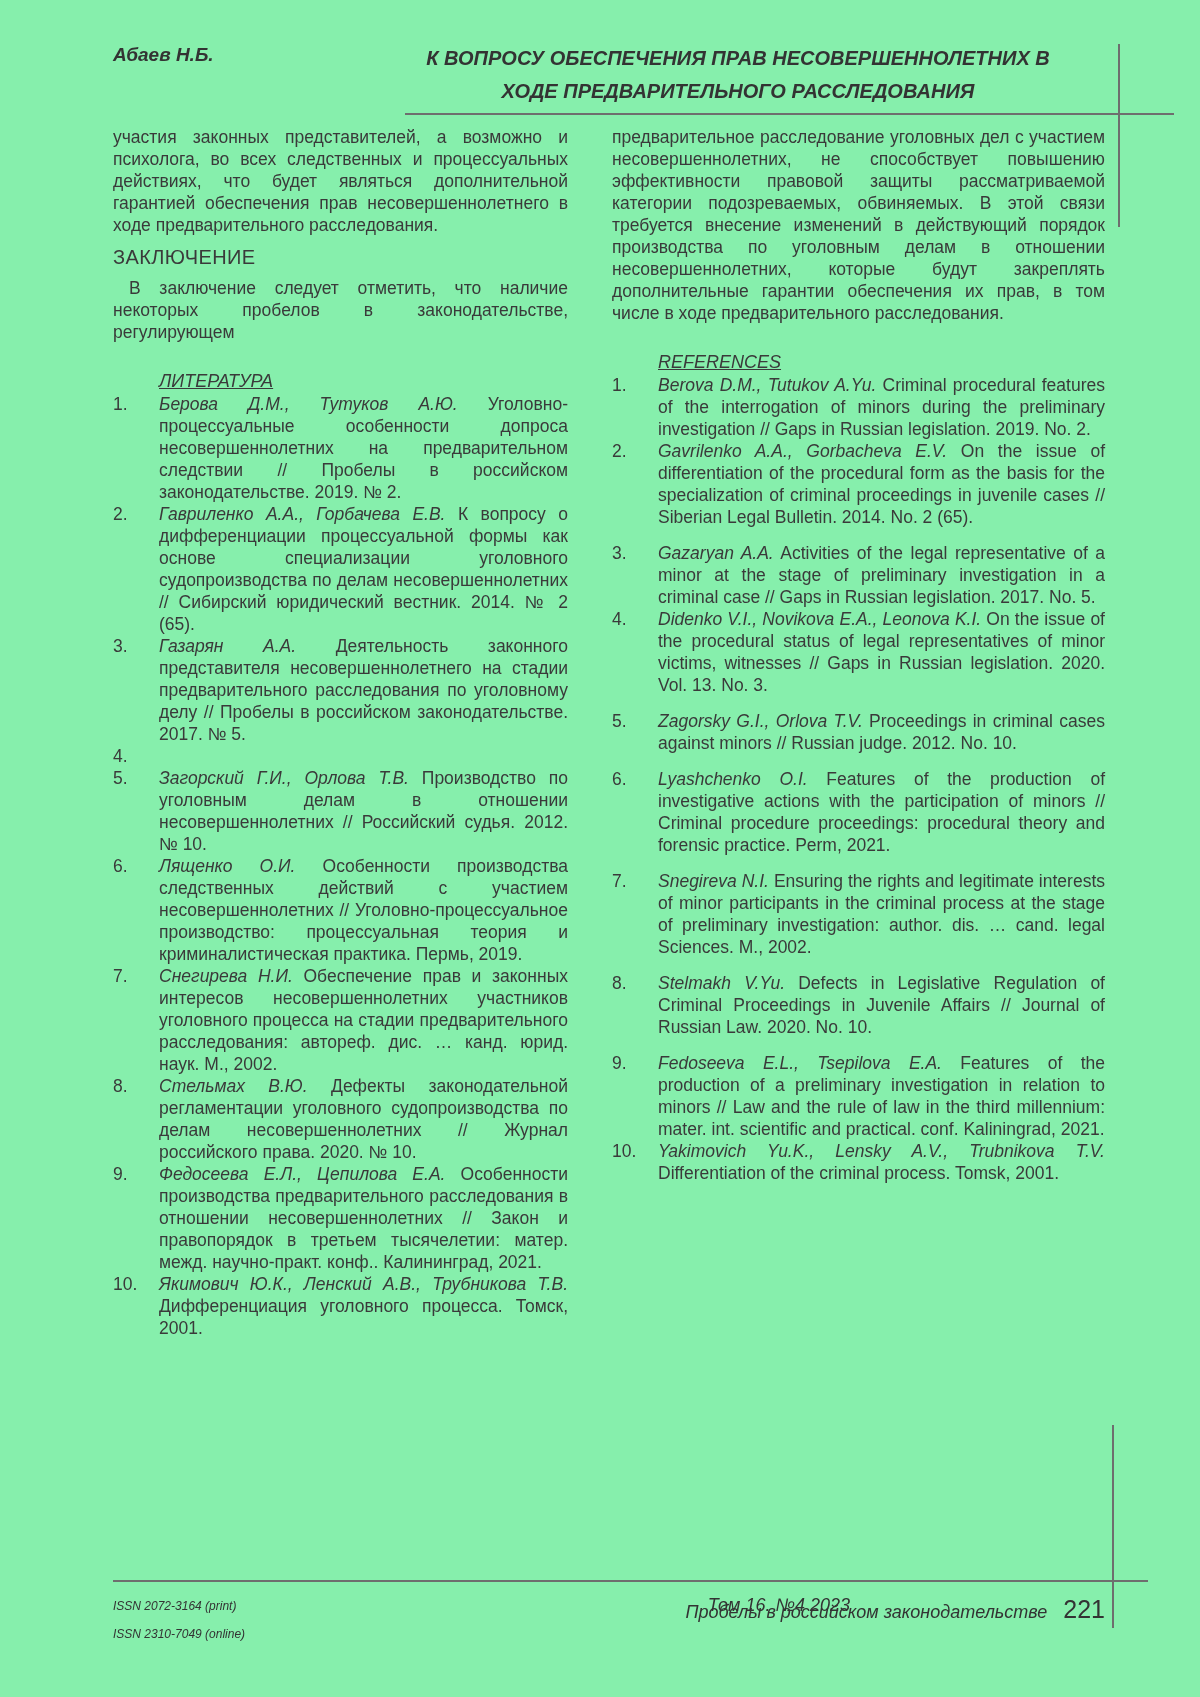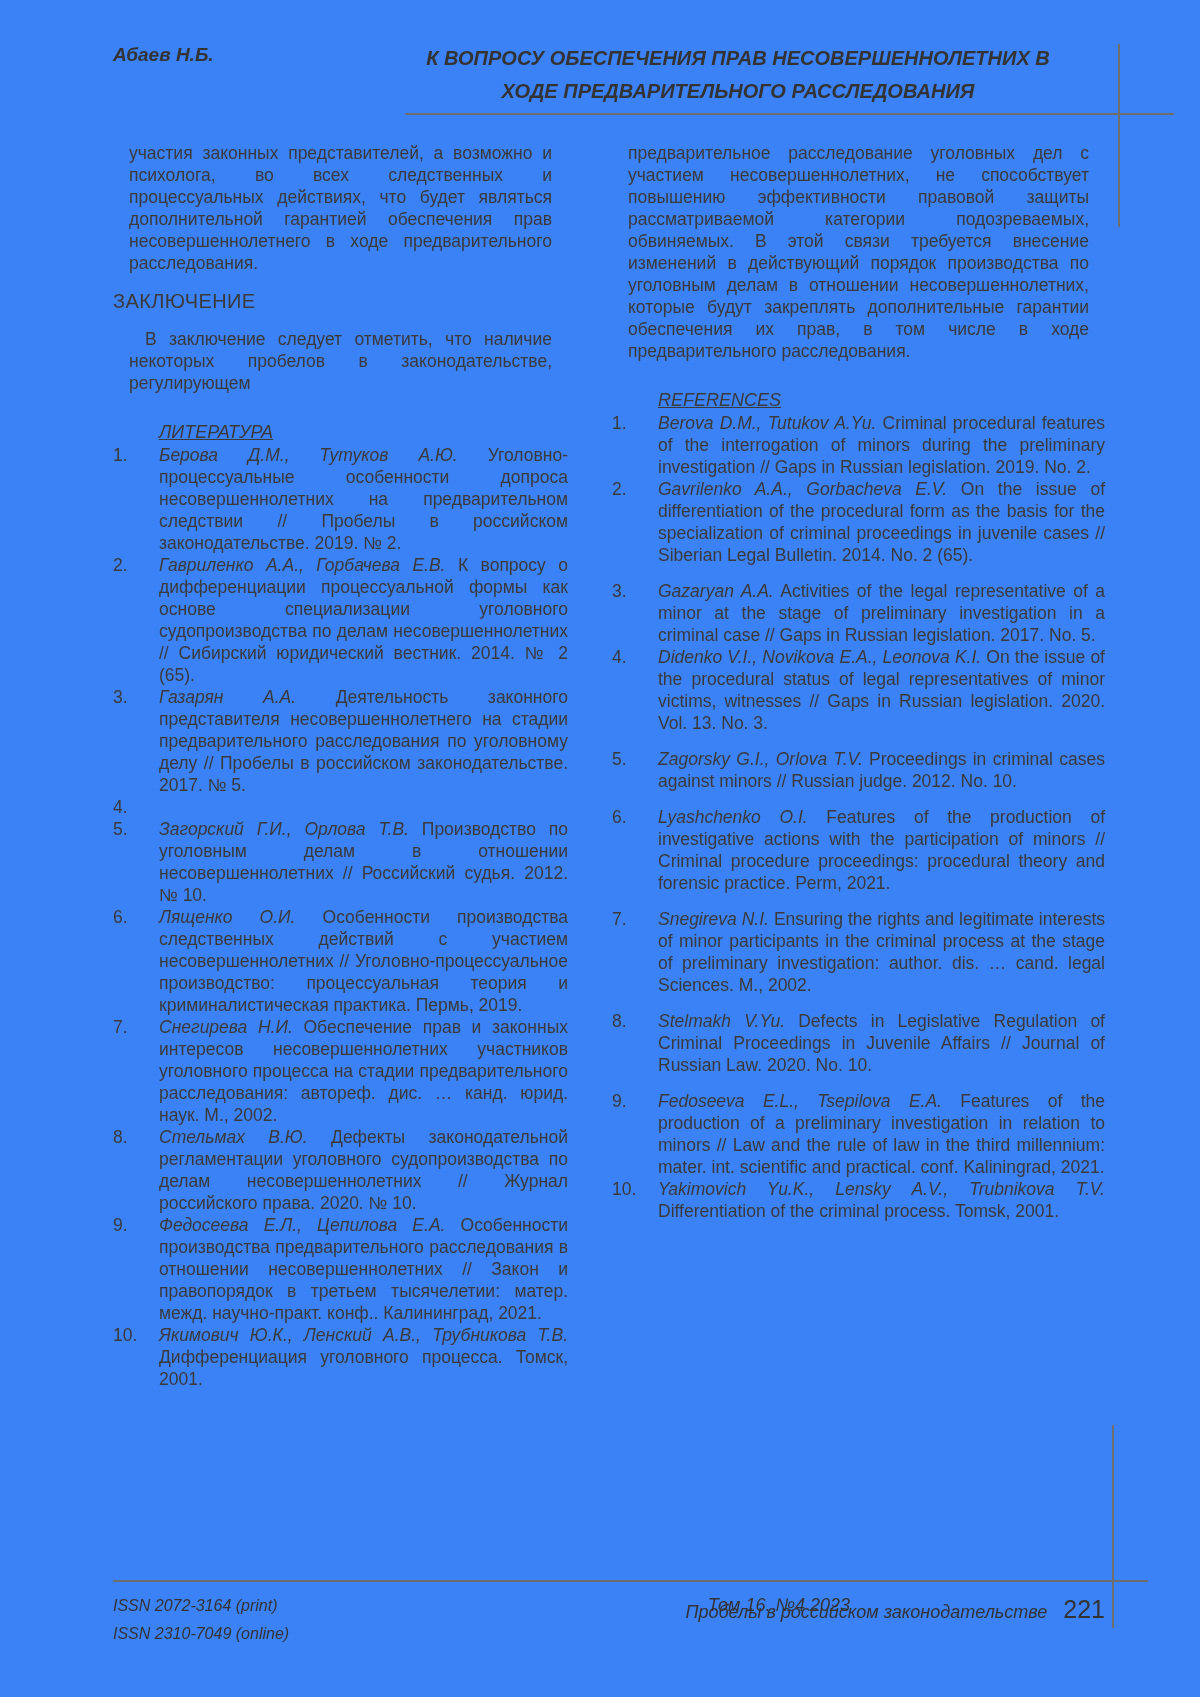--- a/index.html
+++ b/index.html
@@ -1,19 +1,19 @@
 <!DOCTYPE html>
 <html lang="ru"><head>
 <meta charset="utf-8">
 <style>
   html,body{margin:0;padding:0;background:#ffffff;}
   .page{
     position:relative;
     width:1200px;height:1697px;
-    background:#3b82f6;
+    background:#86efac;
     font-family:"Liberation Sans",sans-serif;
     color:#3a3a3a;
     overflow:hidden;
   }
   
   .author{
     position:absolute;left:113px;top:44px;
     font-size:19px;font-weight:bold;font-style:italic;color:#333;
   }
   .title{
@@ -30,21 +30,21 @@
   .vline-top{left:1118px;top:44px;height:183px;}
   .vline-bottom{left:1112px;top:1425px;height:203px;}
   
   .columns{
     position:absolute;left:113px;top:126px;width:992px;
     display:flex;gap:44px;
     font-size:17.5px;line-height:22px;
   }
   .col-left{width:455px;flex:none;}
   .col-right{flex:1;}
-  .body-par{margin:16px;text-align:justify;}
+  .body-par{margin:0;text-align:justify;}
   .body-par.indent{text-indent:16px;}
   .section-heading{
     font-size:20px;font-weight:400;letter-spacing:.4px;
     margin:10px 0 9px 0;color:#3a3a3a;
   }
   .list-heading{
     margin:27px 0 0 46px;
     font-size:18px;font-weight:400;font-style:italic;
     text-decoration:underline;
   }
@@ -53,21 +53,21 @@
   .ref-num{width:46px;flex:none;}
   .ref-body{flex:1;text-align:justify;}
   .ref-authors{}
   .col-right .ref-item.gap{margin-top:14px;}
   
   .footer-rule{
     position:absolute;left:113px;top:1580px;width:1035px;height:2px;background:#6e6e6e;
   }
   .footer-issn{
     position:absolute;left:113px;top:1592px;
-    font-size:16px;font-style:italic;line-height:28px;color:#333;
+    font-size:12px;font-style:italic;line-height:28px;color:#333;
   }
   .footer-vol{
     position:absolute;left:450px;top:1595px;width:400px;text-align:right;
     font-size:18px;font-style:italic;color:#333;
   }
   .footer-journal{
     position:absolute;right:95px;top:1595px;white-space:nowrap;
     font-size:18px;color:#333;
   }
   .footer-journal .jname{font-style:italic;}

